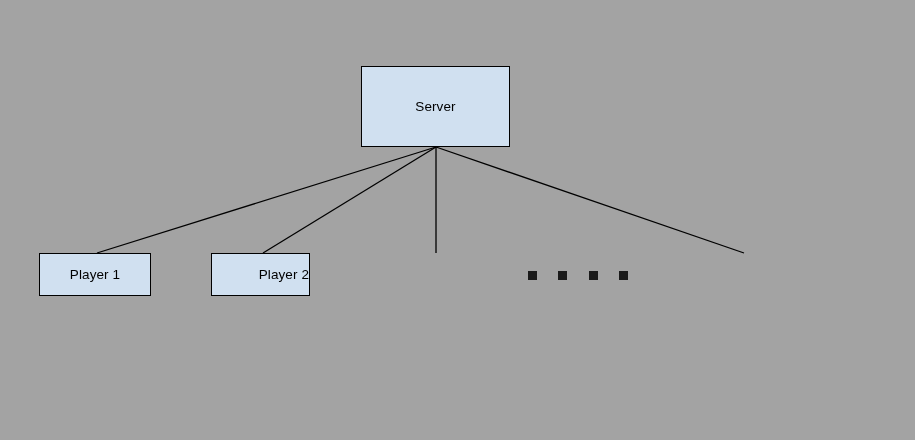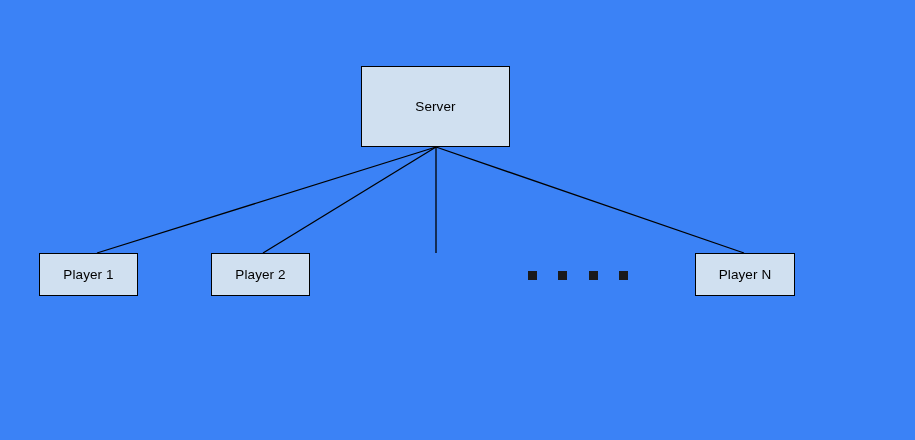--- a/index.html
+++ b/index.html
@@ -10,21 +10,21 @@
     width: 915px;
     height: 440px;
     background: #ffffff;
     font-family: "Liberation Sans", sans-serif;
     overflow: hidden;
   }
   #diagram-canvas {
     position: relative;
     width: 915px;
     height: 440px;
-    background: #3b82f6;
+    background: #a3a3a3;
   }
   #connector-layer {
     position: absolute;
     left: 0;
     top: 0;
     width: 915px;
     height: 440px;
   }
   .node-box {
     position: absolute;
@@ -43,28 +43,29 @@
   }
   #server-node {
     left: 361px;
     top: 66px;
     width: 149px;
     height: 81px;
   }
   #player-1-node {
     left: 39px;
     top: 253px;
-    width: 99px;
+    width: 112px;
     height: 43px;
   }
   #player-2-node {
     left: 211px;
     top: 253px;
     width: 99px;
     height: 43px;
+    justify-content: flex-end;
   }
   #player-3-node {
     left: 387px;
     top: 253px;
     width: 98px;
     height: 43px;
   }
   #player-n-node {
     left: 695px;
     top: 253px;
@@ -113,17 +114,14 @@
   </div>
 
 
   <div id="ellipsis-group">
     <span class="ellipsis-dot"></span>
     <span class="ellipsis-dot"></span>
     <span class="ellipsis-dot"></span>
     <span class="ellipsis-dot"></span>
   </div>
 
-  <div class="node-box" id="player-n-node">
-    <span>Player N</span>
-  </div>
 
 </div>
 
 </body></html>

